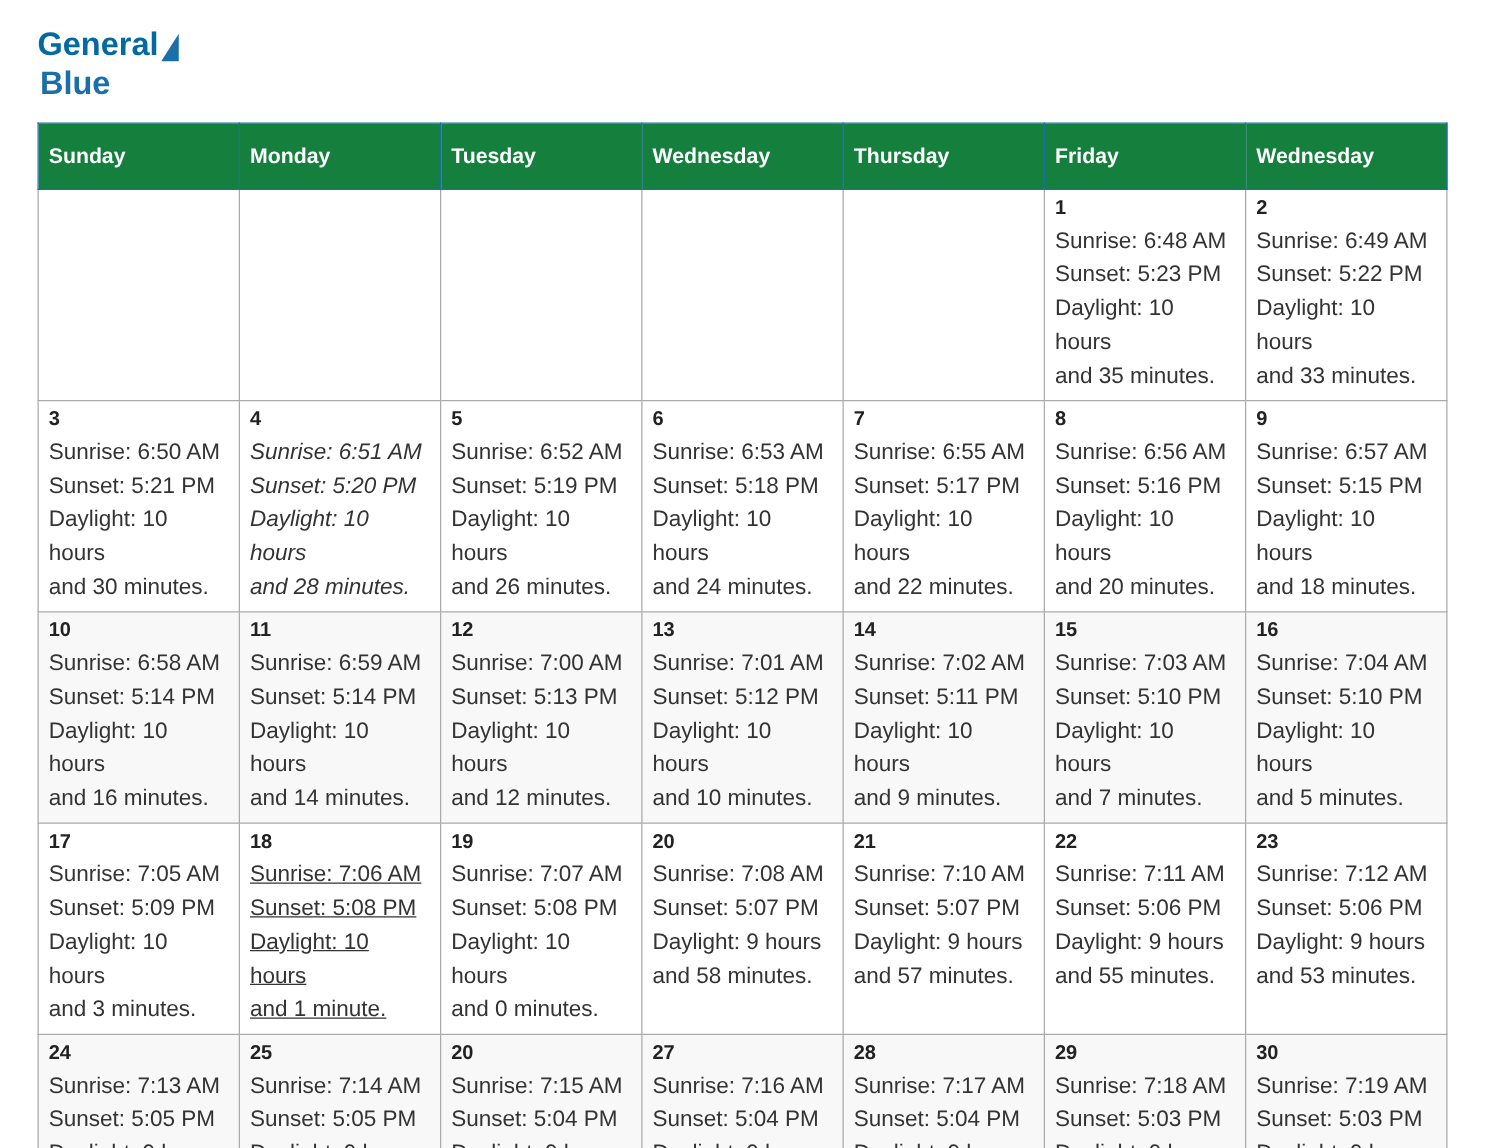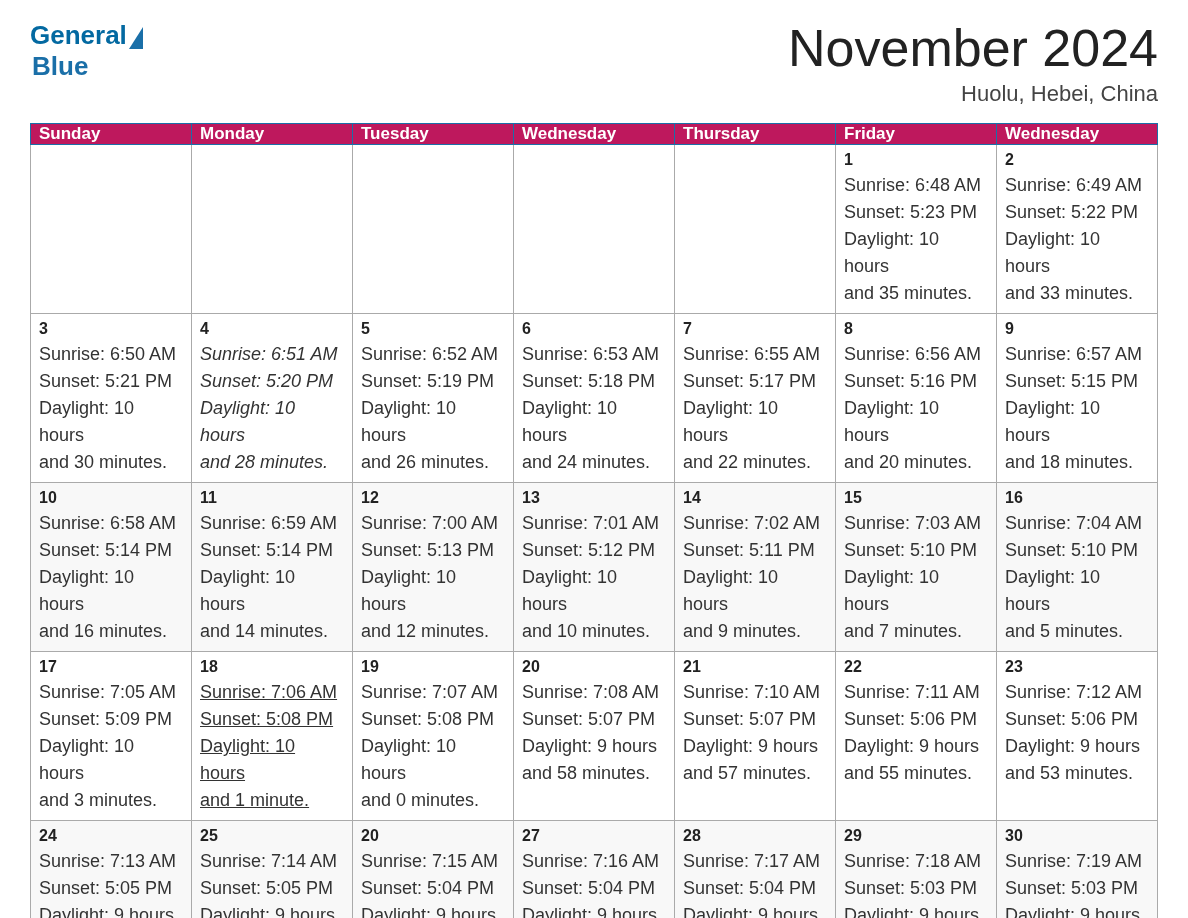--- a/index.html
+++ b/index.html
@@ -51,25 +51,25 @@
       font-size: 22px;
       color: #444;
       margin-top: 4px;
     }
     table {
       width: 100%;
       border-collapse: collapse;
       table-layout: fixed;
     }
     thead tr th {
-      background: #be185d;
+      background: #15803d;
       color: #fff;
       font-size: 17px;
       font-weight: bold;
-      padding: 0 8px;
+      padding: 16px 8px;
       text-align: left;
       border: 1px solid #1a6fa8;
     }
     tbody tr td {
       vertical-align: top;
       border: 1px solid #aaa;
       padding: 6px 8px;
       min-height: 90px;
       height: 120px;
       font-size: 13px;
@@ -106,24 +106,20 @@
 <div class="header">
   <div class="logo">
     <div class="logo-top">
       <span class="logo-general">General</span>
       <div class="logo-triangle"></div>
     </div>
     <div style="display:flex; align-items:center; margin-left:2px;">
       <span style="font-size:26px;font-weight:bold;color:#1a6fa8;">Blue</span>
     </div>
   </div>
-  <div class="title-area">
-    <div class="month-title">November 2024</div>
-    <div class="location-title">Huolu, Hebei, China</div>
-  </div>
 </div>
 
 <table>
   <thead>
     <tr>
     <th>Sunday</th>
         <th>Monday</th>
         <th>Tuesday</th>
         <th>Wednesday</th>
         <th>Thursday</th>

